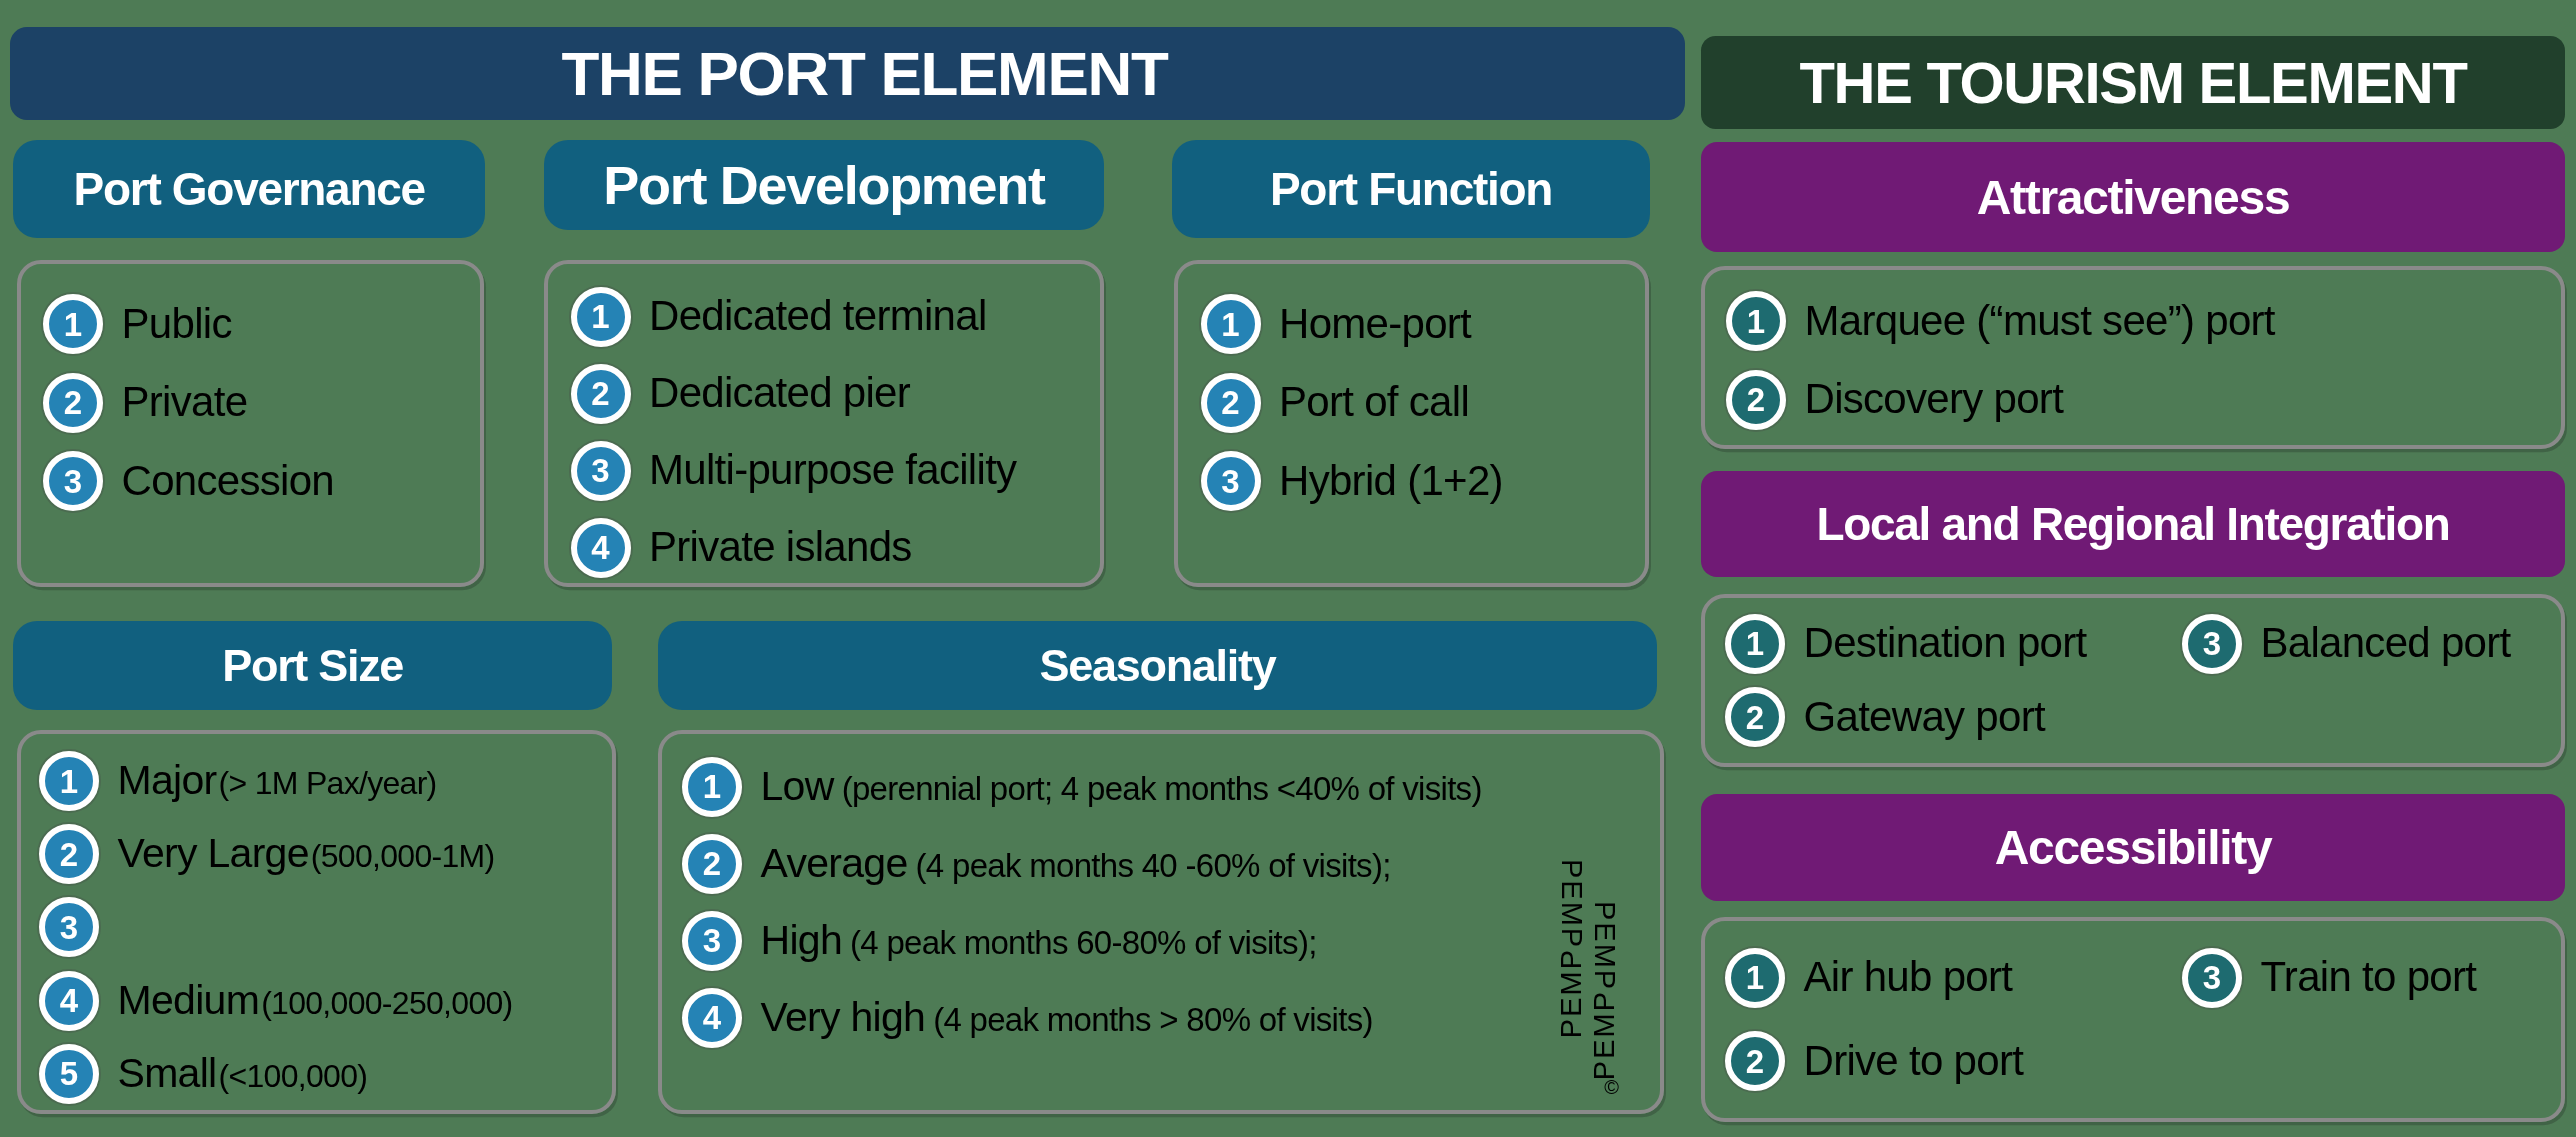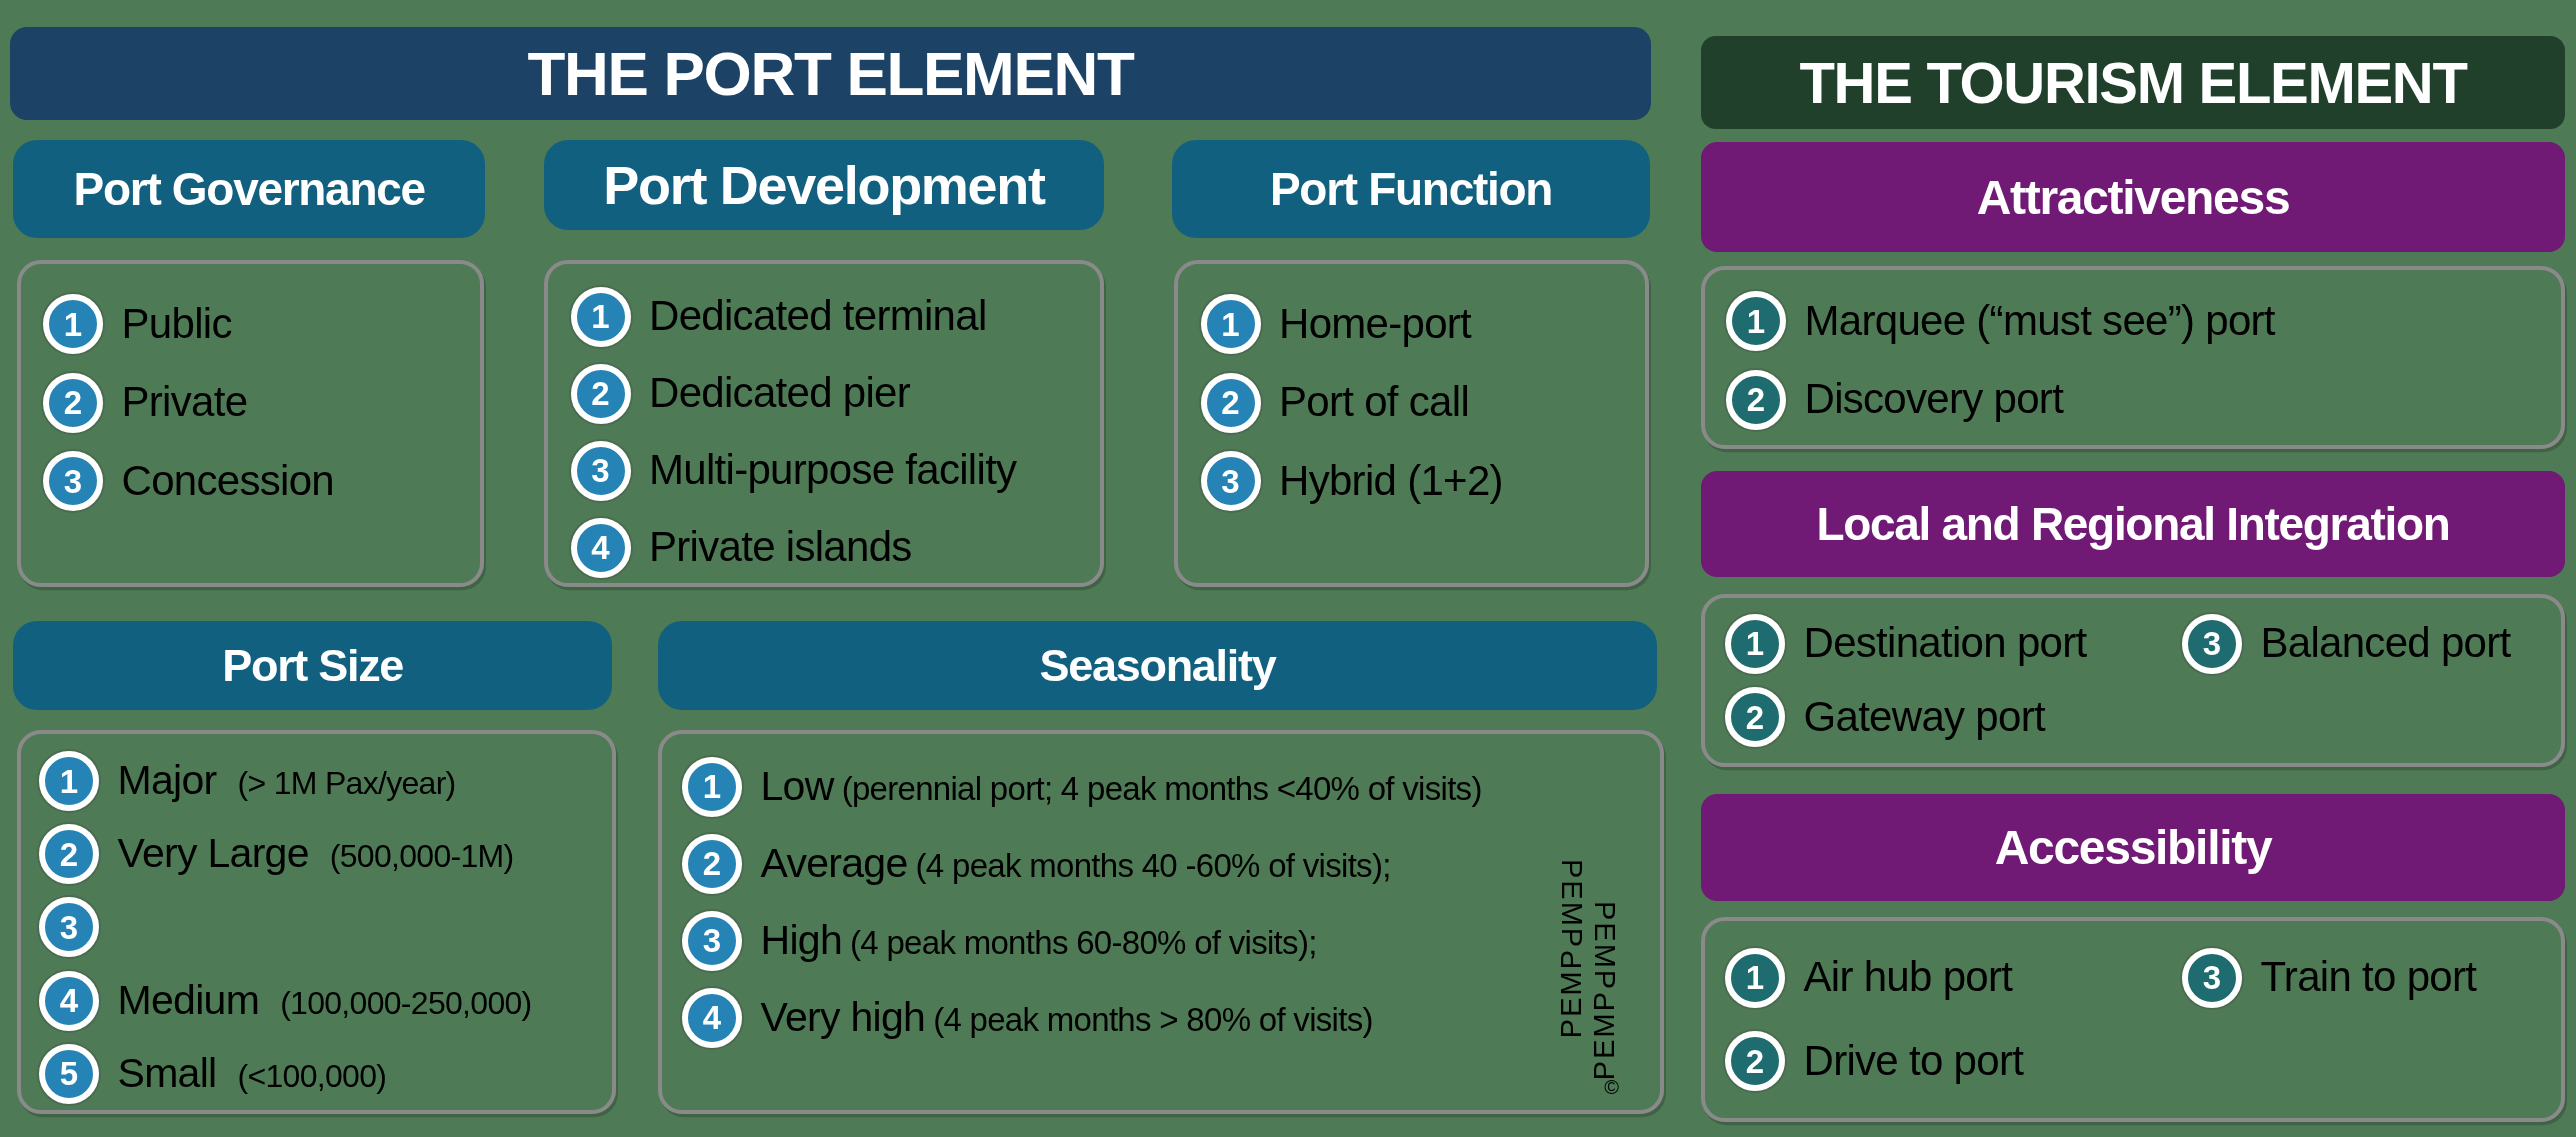--- a/index.html
+++ b/index.html
@@ -19,21 +19,21 @@
     position: absolute;
     display: flex;
     align-items: center;
     justify-content: center;
     color: #ffffff;
     font-weight: bold;
     letter-spacing: -1.3px;
     white-space: nowrap;
     border-radius: 17px;
   }
-  .hdr-port-main    { left: 10px;   top: 26.5px;  width: 1641px; height: 93px; background: #1C4266; font-size: 62px; }
+  .hdr-port-main    { left: 10px;   top: 26.5px;  width: 1641px; height: 93px; background: #1C4266; font-size: 62px; padding-left: 34px; }
   .hdr-tourism-main { left: 1701px; top: 36px;  width: 864px; height: 93px; background: #21402C; font-size: 58px; border-radius: 14.6px; }
 
   .sub { background: #11607F; border-radius: 24px; }
   .sub-gov    { left: 13.2px;   top: 140px; width: 472px;  height: 98px; font-size: 46px; }
   .sub-dev    { left: 544px;  top: 140px; width: 560px;  height: 90px; font-size: 54px; }
   .sub-func   { left: 1172px; top: 140px; width: 478px;  height: 98px; font-size: 46px; }
   .sub-size   { left: 13.2px;   top: 621px; width: 599px;  height: 89px; font-size: 45px; }
   .sub-seas   { left: 658px;  top: 621px; width: 999px; height: 89px; font-size: 45px; }
 
   .sub-t { background: #701a75; border-radius: 16px; }
@@ -91,21 +91,21 @@
     font-weight: bold;
     font-size: 33px;
     line-height: 1;
   }
   .b-port { background: #2583B5; }
   .b-tour { background: #1E6B70; }
 
   .txt { font-size: 42px; color: #000000; line-height: 1.02; white-space: nowrap; letter-spacing: -0.7px; }
   .box-size .txt, .box-seas .txt { font-size: 41px; }
   .note { font-size: 33px; margin-left: 8px; }
-  .box-size .note { font-size: 32px; margin-left: 21px; }
+  .box-size .note { font-size: 32px; margin-left: 2px; }
 
   
   .wm {
     position: absolute;
     right: 41px;
     bottom: 10.6px;
     display: flex;
     gap: 4px;
     align-items: flex-start;
     color: #000;

